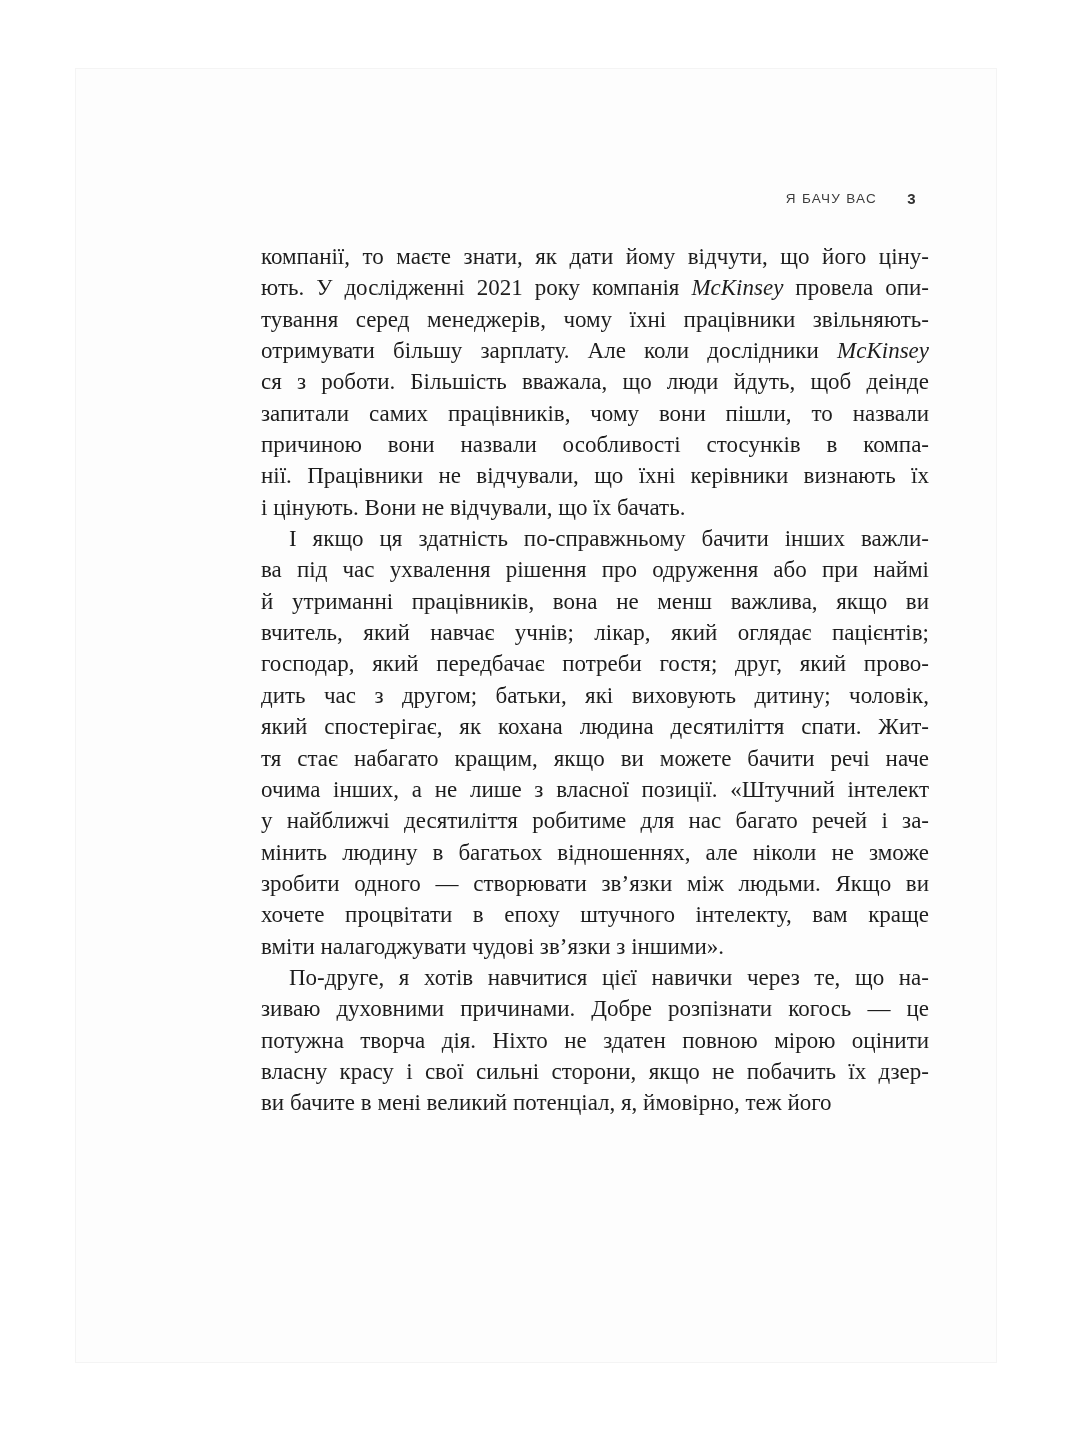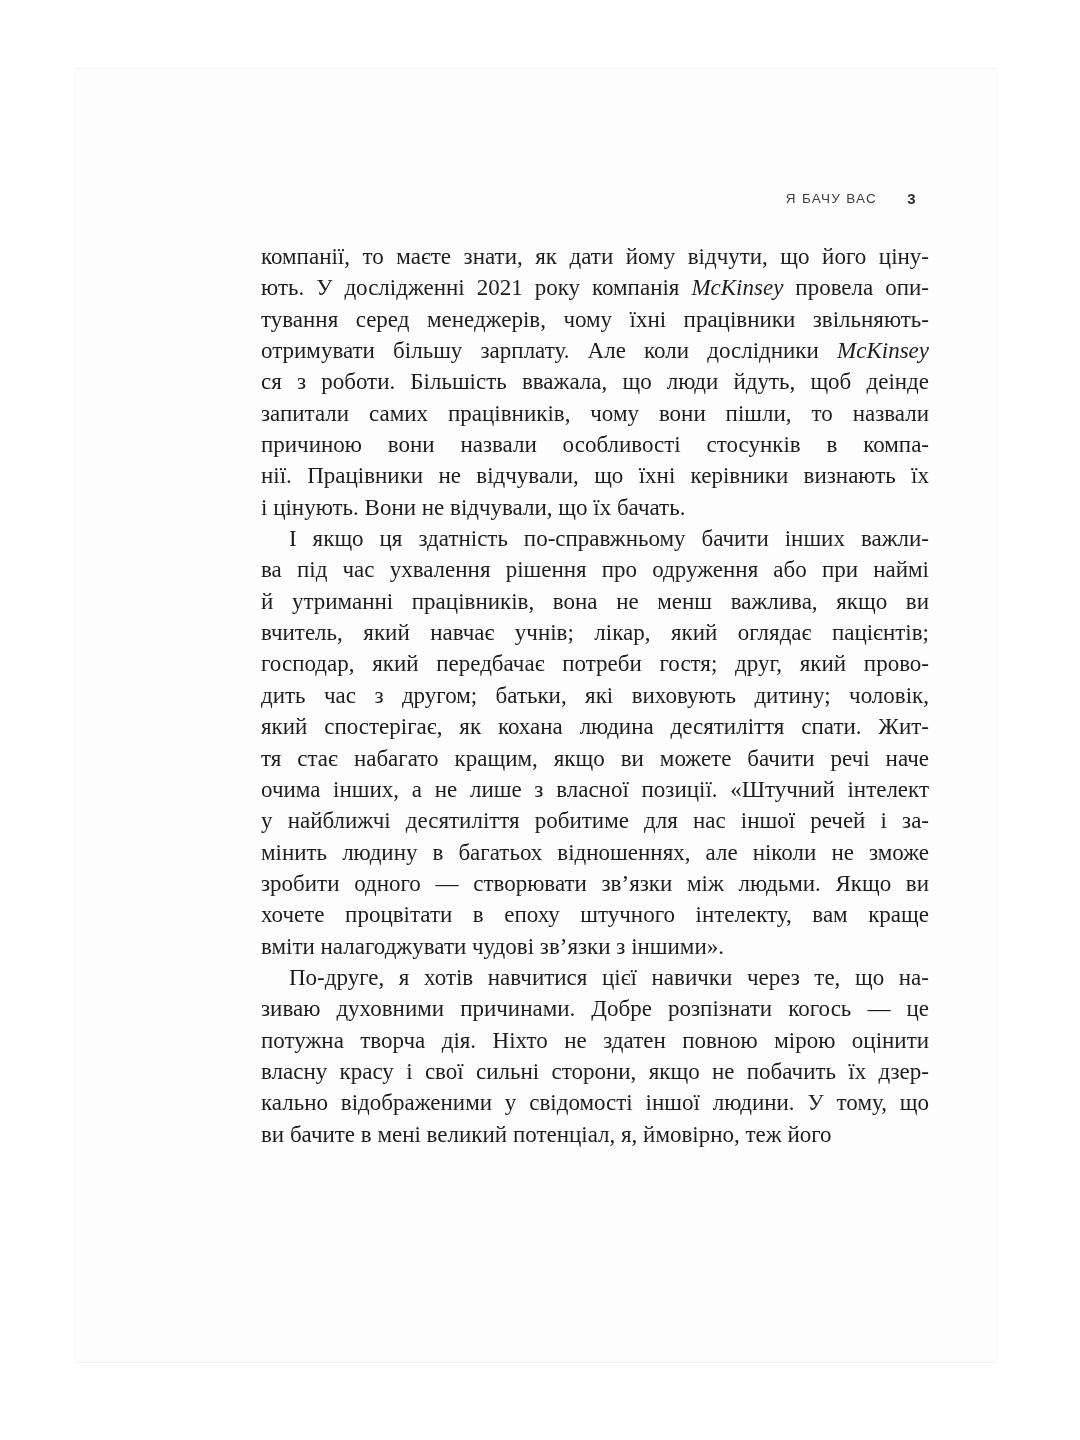--- a/index.html
+++ b/index.html
@@ -93,26 +93,25 @@
         <div class="line last"><span>і цінують. Вони не відчували, що їх бачать.</span></div>
         <div class="line indent"><span>І якщо ця здатність по-справжньому бачити інших важли-</span></div>
         <div class="line"><span>ва під час ухвалення рішення про одруження або при наймі</span></div>
         <div class="line"><span>й утриманні працівників, вона не менш важлива, якщо ви</span></div>
         <div class="line"><span>вчитель, який навчає учнів; лікар, який оглядає пацієнтів;</span></div>
         <div class="line"><span>господар, який передбачає потреби гостя; друг, який прово-</span></div>
         <div class="line"><span>дить час з другом; батьки, які виховують дитину; чоловік,</span></div>
         <div class="line"><span>який спостерігає, як кохана людина десятиліття спати. Жит-</span></div>
         <div class="line"><span>тя стає набагато кращим, якщо ви можете бачити речі наче</span></div>
         <div class="line"><span>очима інших, а не лише з власної позиції. «Штучний інтелект</span></div>
-        <div class="line"><span>у найближчі десятиліття робитиме для нас іншої речей і за-</span></div>
+        <div class="line"><span>у найближчі десятиліття робитиме для нас багато речей і за-</span></div>
         <div class="line"><span>мінить людину в багатьох відношеннях, але ніколи не зможе</span></div>
         <div class="line"><span>зробити одного — створювати зв’язки між людьми. Якщо ви</span></div>
         <div class="line"><span>хочете процвітати в епоху штучного інтелекту, вам краще</span></div>
         <div class="line last"><span>вміти налагоджувати чудові зв’язки з іншими».</span></div>
         <div class="line indent"><span>По-друге, я хотів навчитися цієї навички через те, що на-</span></div>
         <div class="line"><span>зиваю духовними причинами. Добре розпізнати когось — це</span></div>
         <div class="line"><span>потужна творча дія. Ніхто не здатен повною мірою оцінити</span></div>
         <div class="line"><span>власну красу і свої сильні сторони, якщо не побачить їх дзер-</span></div>
-        <div class="line"><span>кально відображеними у свідомості іншої людини. У тому, що</span></div>
         <div class="line last"><span>ви бачите в мені великий потенціал, я, ймовірно, теж його</span></div>
       </main>
   </div>
 </div>
 
 </body></html>

